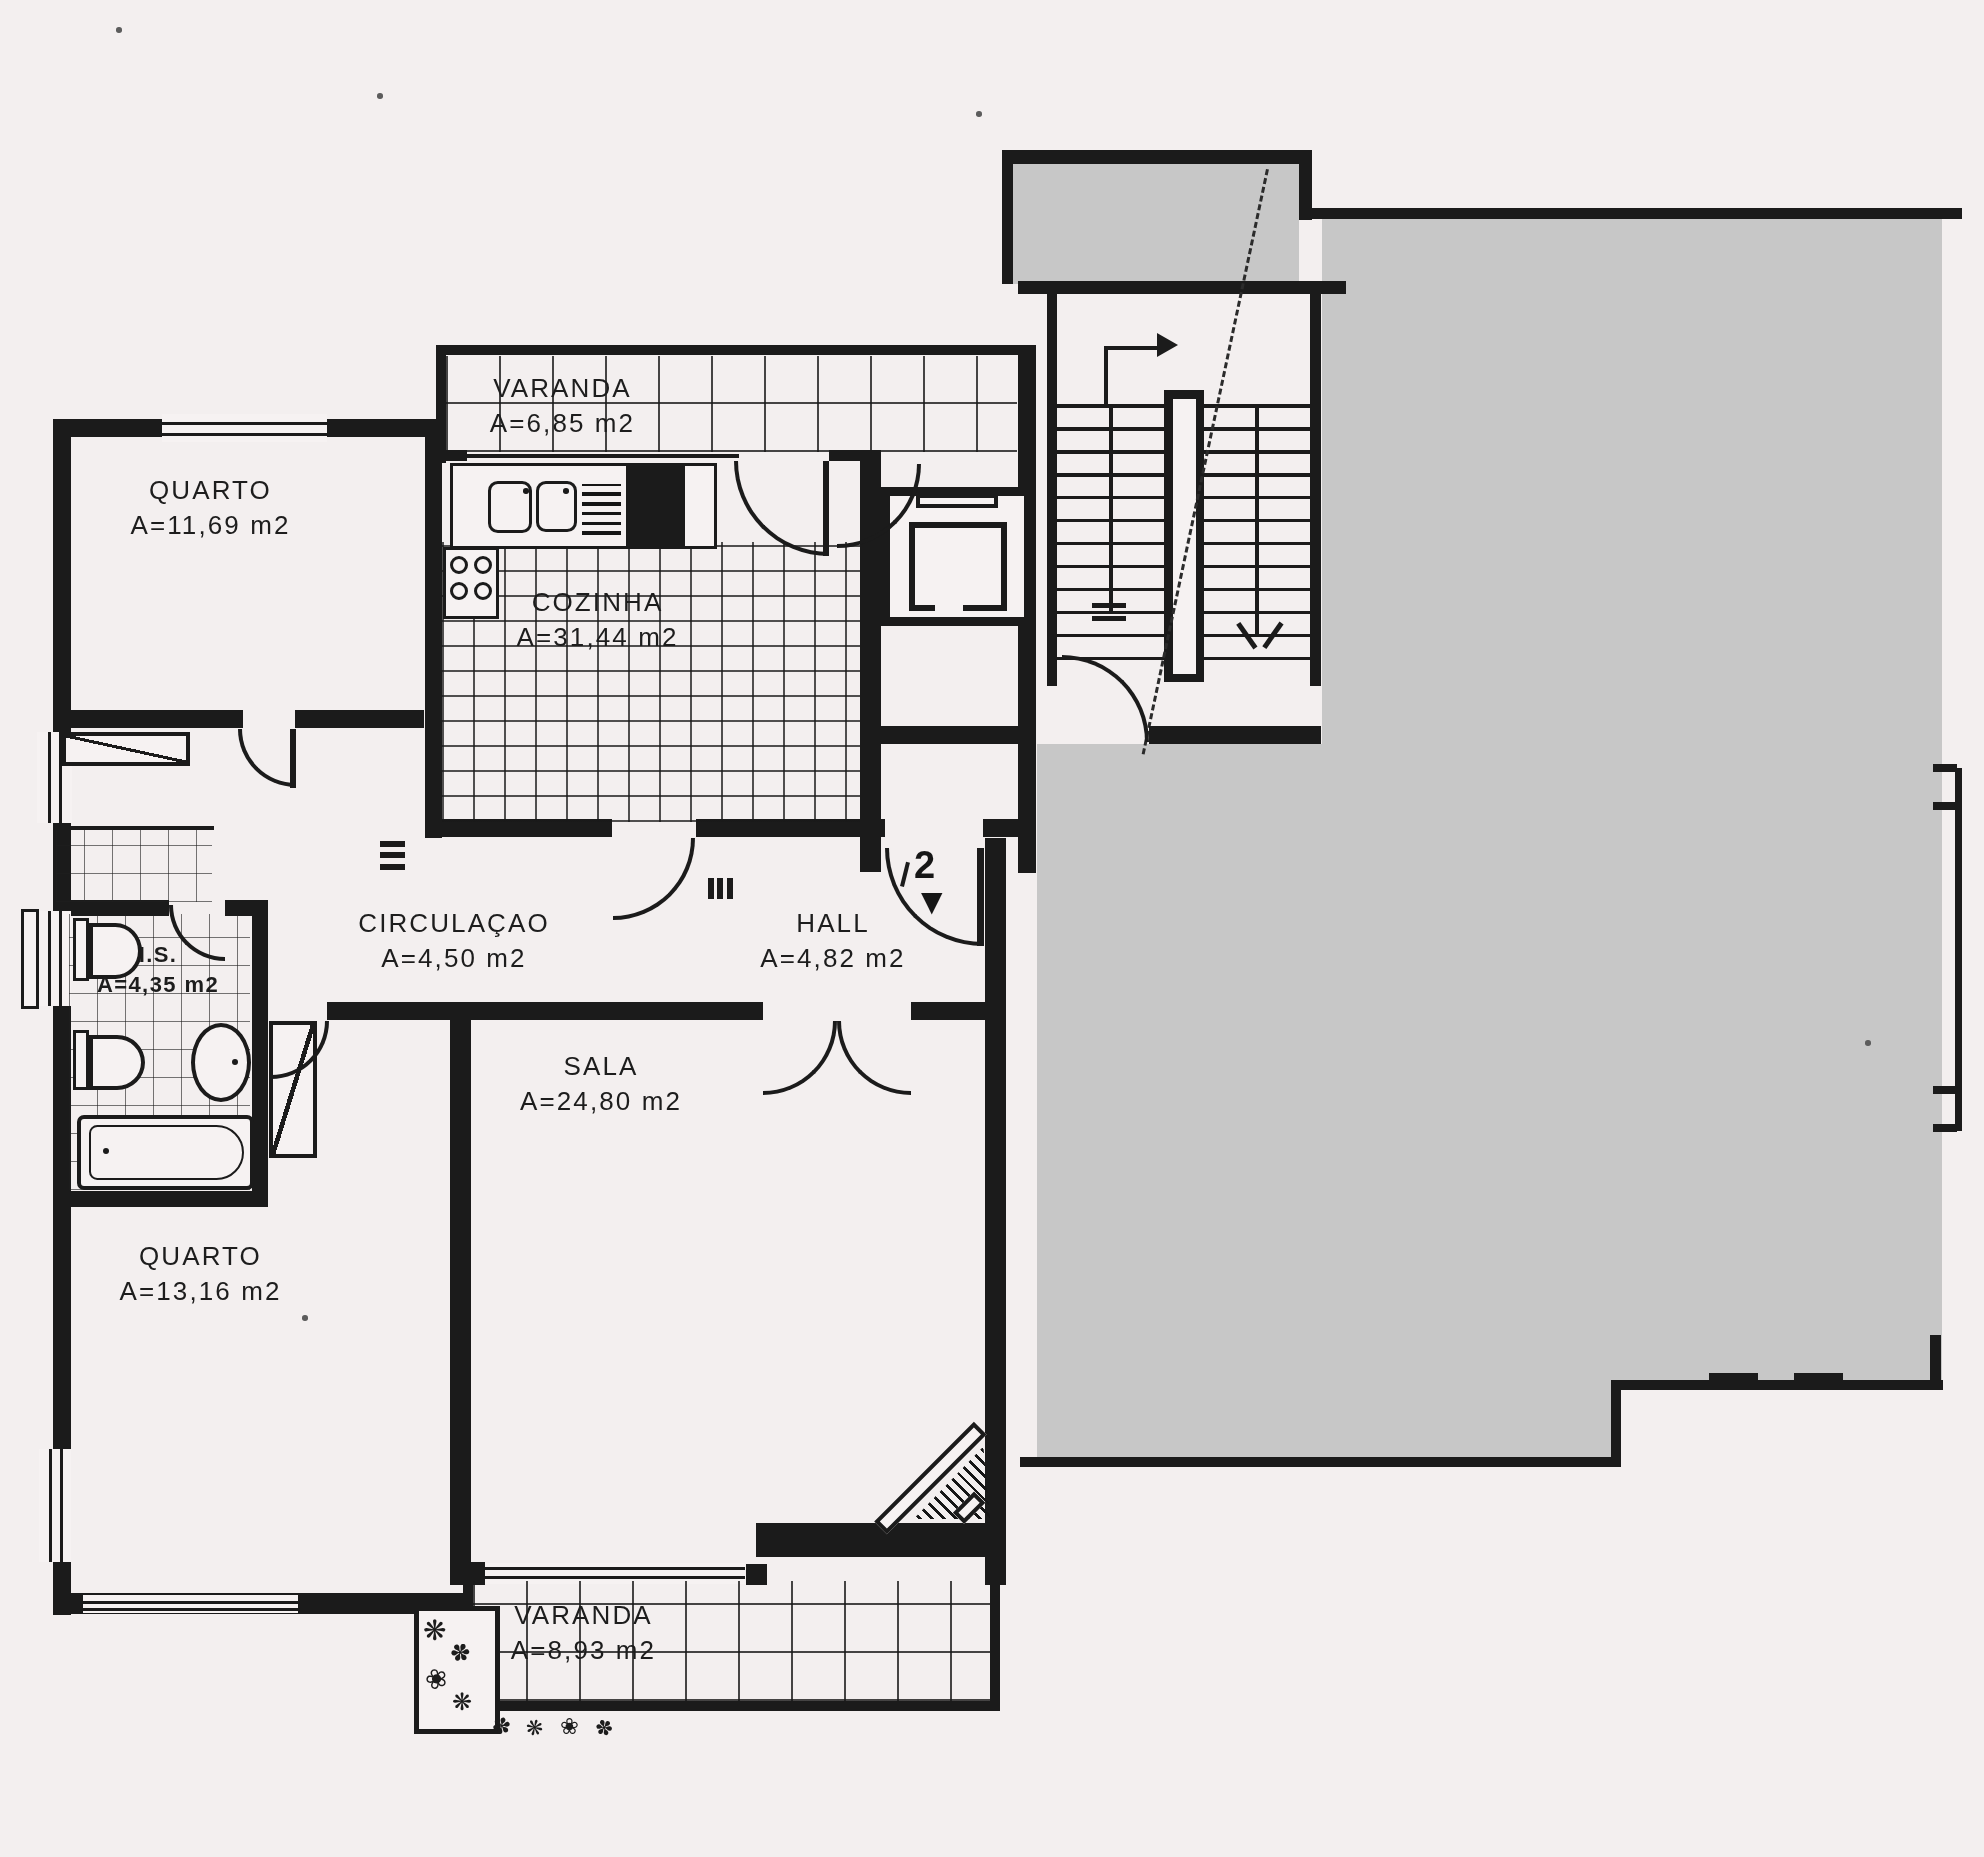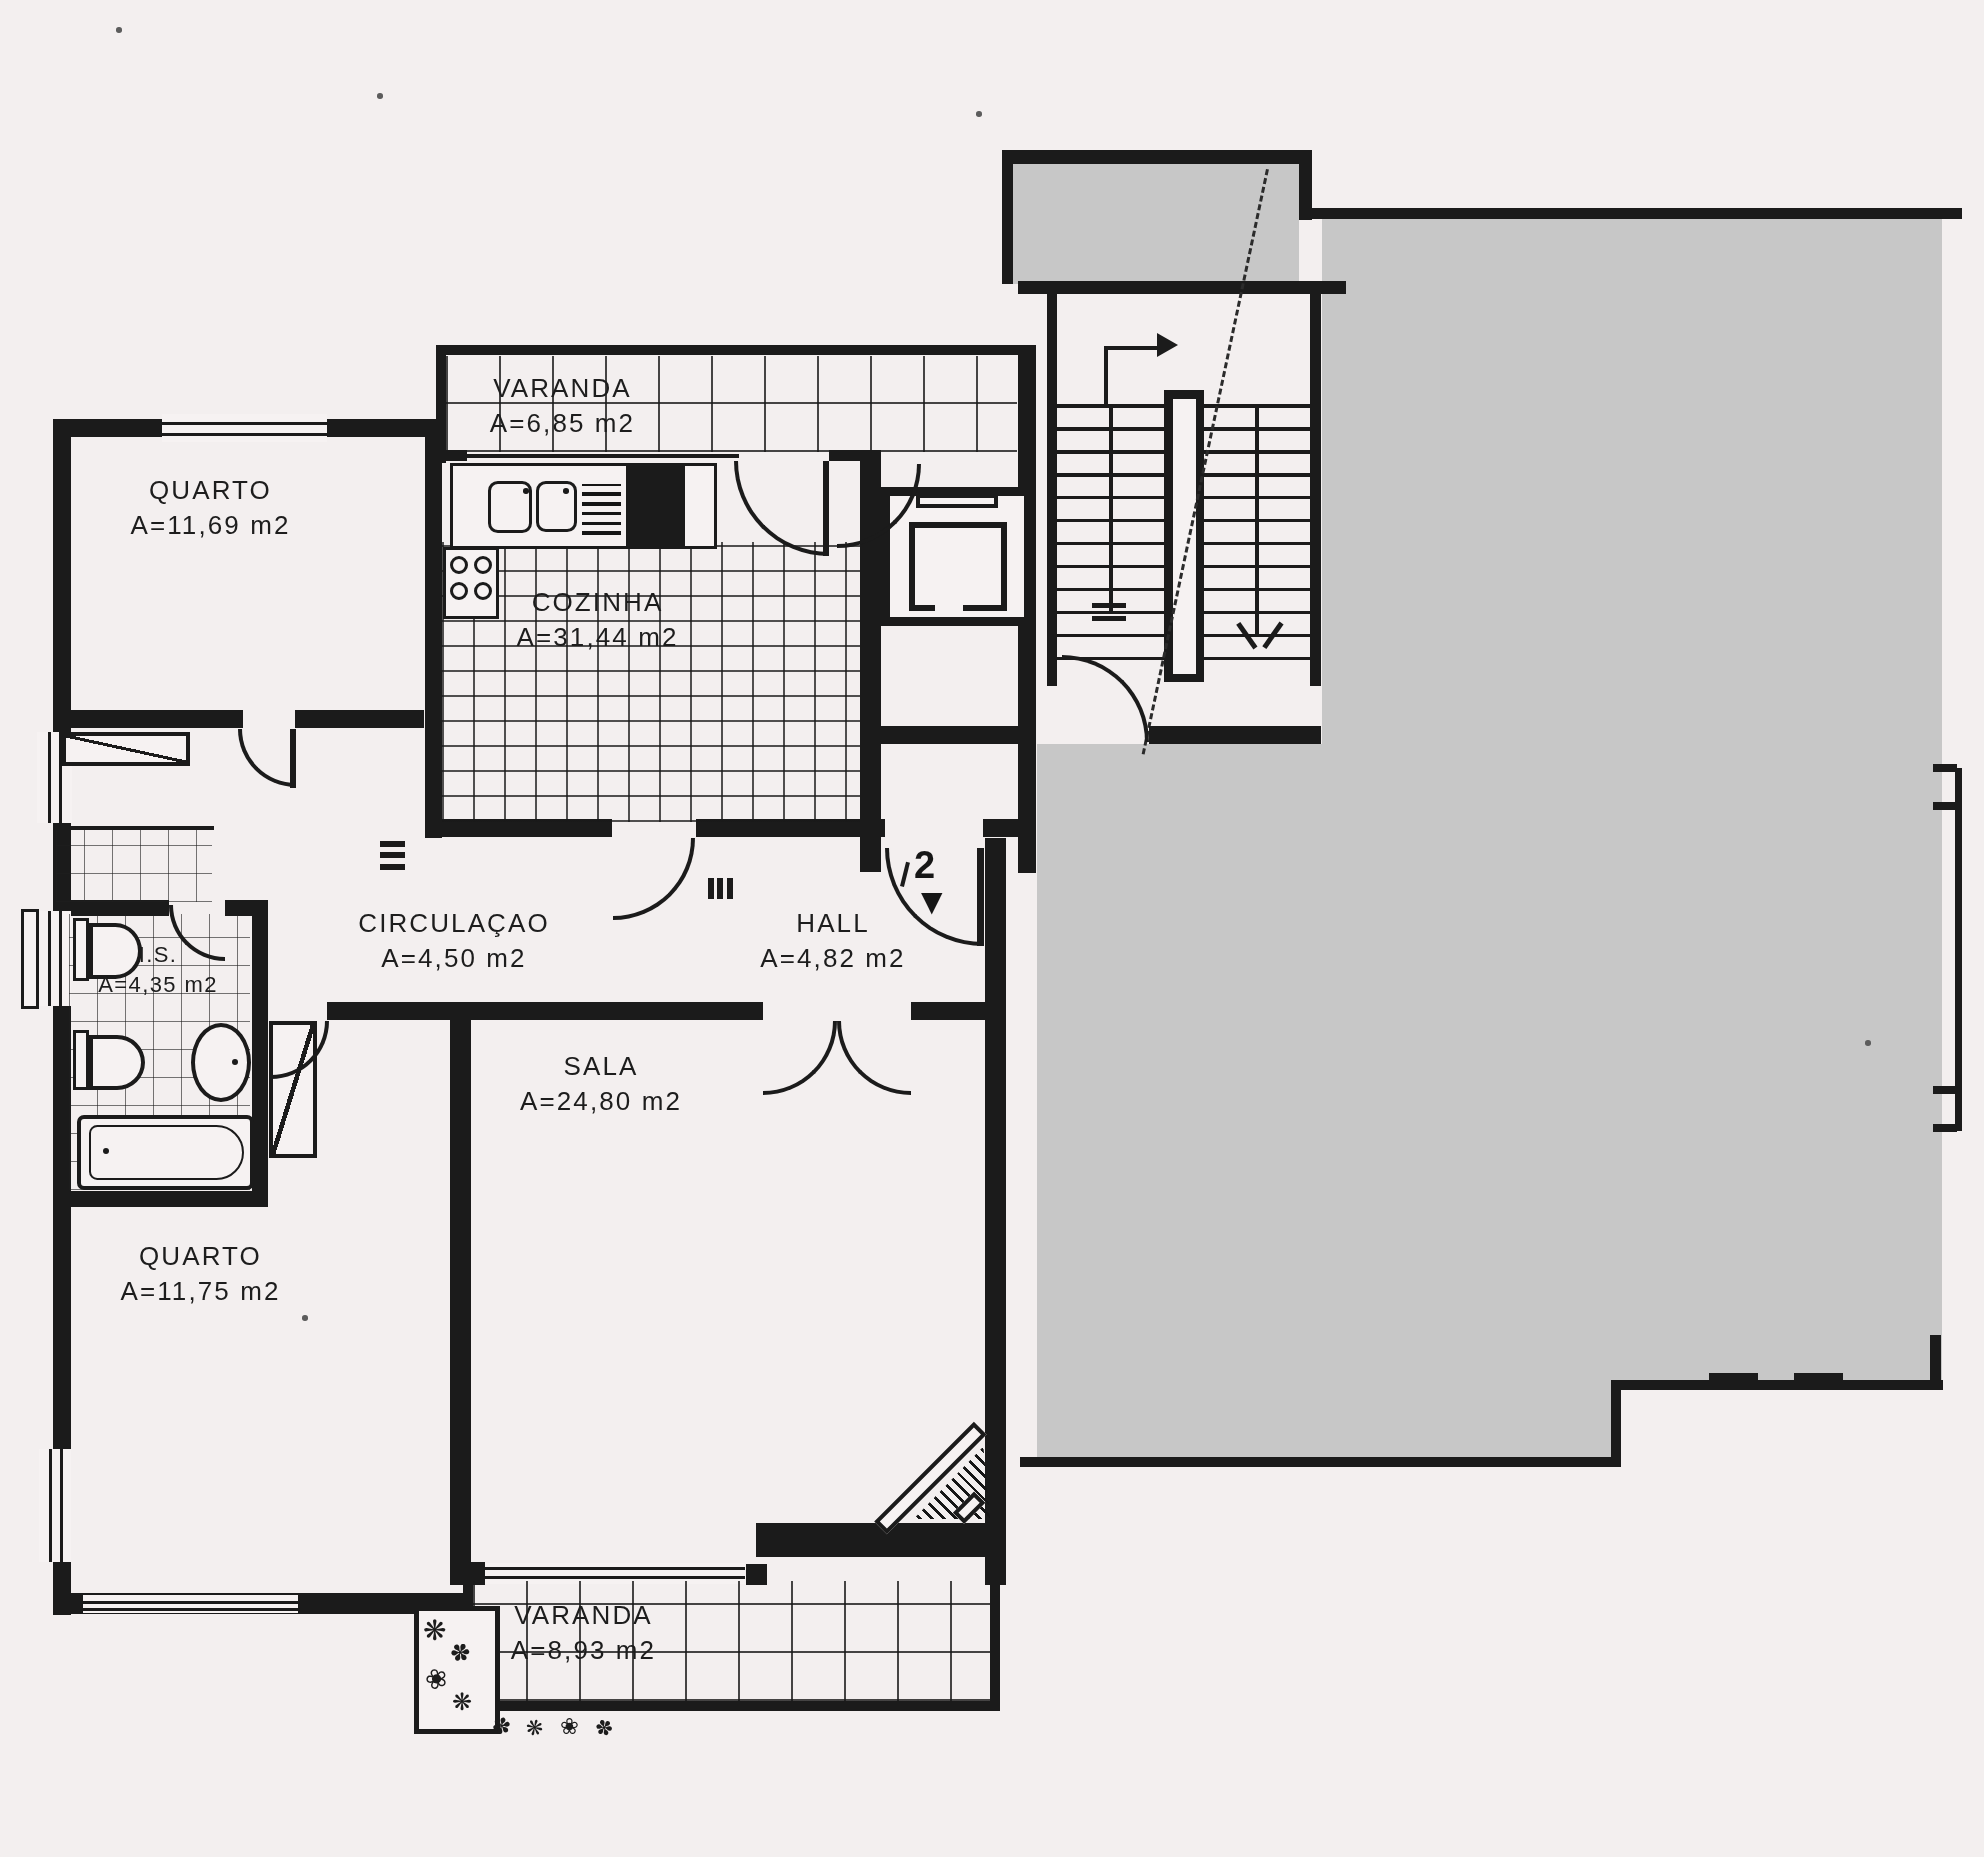--- a/index.html
+++ b/index.html
@@ -233,31 +233,31 @@
   <span>A=31,44  m2</span>
 </div>
 <div class="rlabel" style="left:317px;top:906px;width:274px;">
   <span>CIRCULAÇAO</span>
   <span>A=4,50  m2</span>
 </div>
 <div class="rlabel" style="left:724px;top:906px;width:218px;">
   <span>HALL</span>
   <span>A=4,82  m2</span>
 </div>
-<div class="rlabel small" style="left:84px;top:940px;width:148px;">
+<div class="rlabel small" style="left:84px;top:940px;width:148px;font-weight:bold;">
   <span>I.S.</span>
   <span>A=4,35 m2</span>
 </div>
 <div class="rlabel" style="left:464px;top:1049px;width:274px;text-align:right;">
   <span>SALA</span>
   <span>A=24,80  m2</span>
 </div>
 <div class="rlabel" style="left:67px;top:1239px;width:267px;">
   <span>QUARTO</span>
-  <span>A=11,75  m2</span>
+  <span>A=13,16  m2</span>
 </div>
 <div class="rlabel" style="left:450px;top:1598px;width:267px;">
   <span>VARANDA</span>
   <span>A=8,93  m2</span>
 </div>
 
 <div class="speck" style="left:116px;top:27px;"></div>
 <div class="speck" style="left:377px;top:93px;"></div>
 <div class="speck" style="left:976px;top:111px;"></div>
 <div class="speck" style="left:1865px;top:1040px;"></div>

